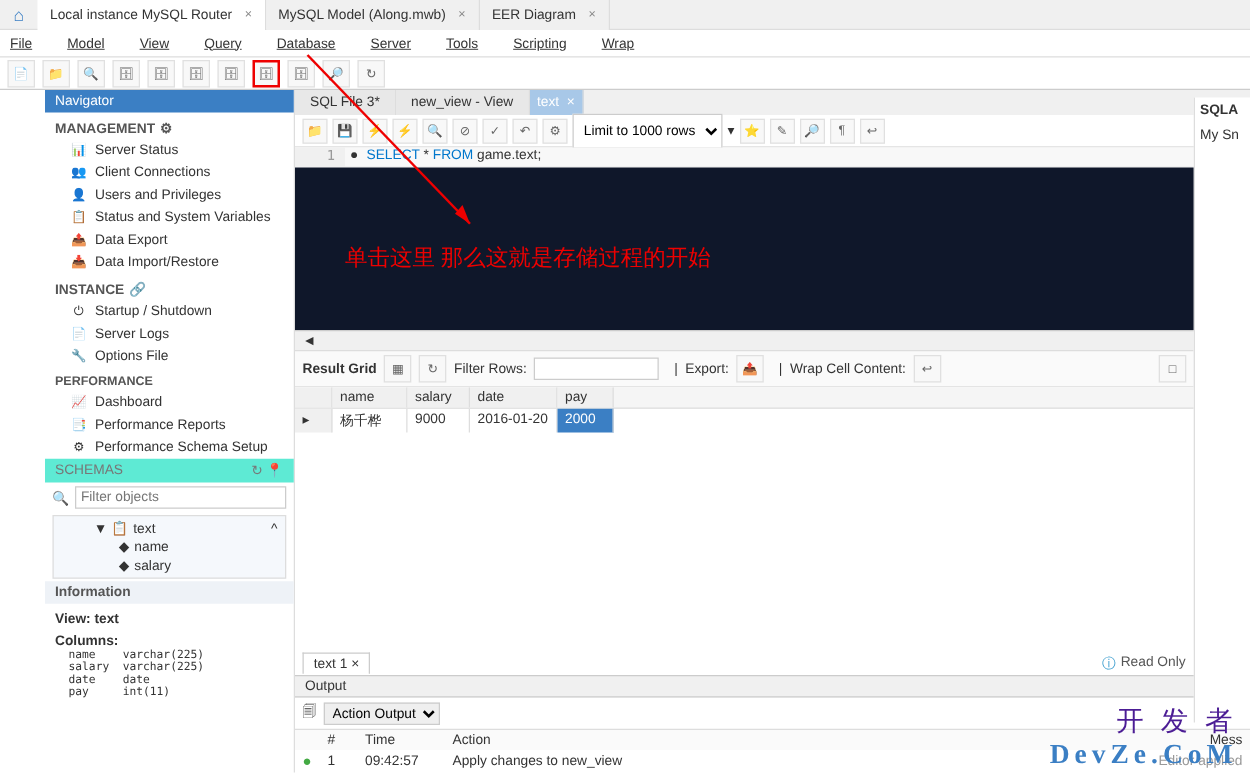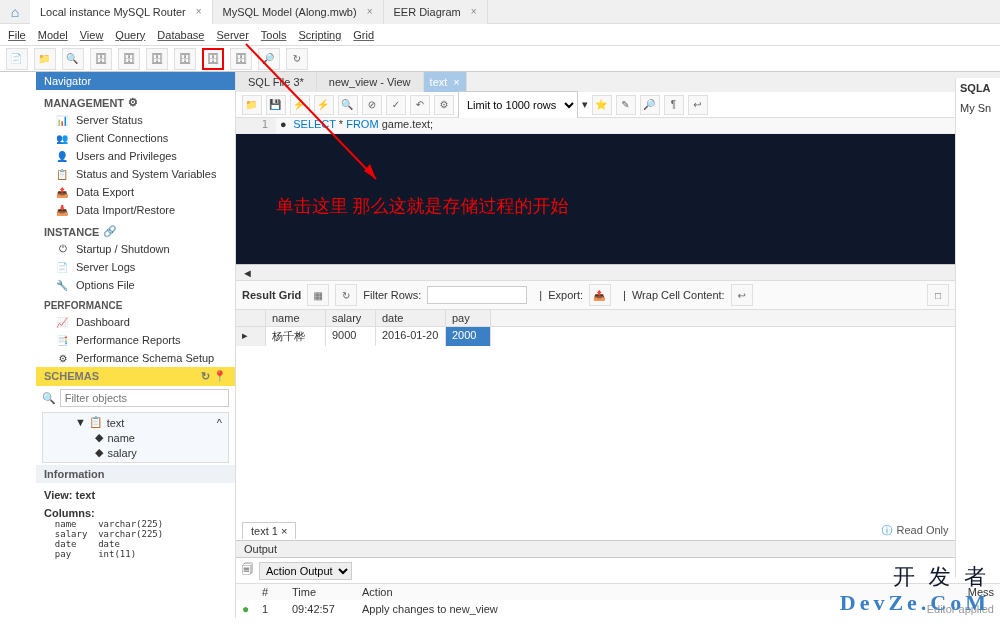--- a/index.html
+++ b/index.html
@@ -2,32 +2,32 @@
 <html><head>
 <meta charset="utf-8">
 <style>
 * { margin: 0; padding: 0; box-sizing: border-box; font-family: Tahoma, Arial, sans-serif; font-size: 11px; }
 body { background: #fff; width: 1000px; height: 624px; overflow: hidden; color: #333; position: relative; }
 .top-tabs { display: flex; align-items: center; height: 24px; background: #f0f0f0; border-bottom: 1px solid #ddd; }
 .home-icon { width: 30px; display: flex; align-items: center; justify-content: center; color: #3b7fc4; font-size: 14px; }
 .top-tab { display: flex; align-items: center; padding: 0 10px; height: 24px; background: #fff; border-right: 1px solid #ddd; gap: 5px; }
 .top-tab.inactive { background: #f0f0f0; }
 .close-x { color: #888; font-size: 10px; padding-left: 5px; cursor: pointer; }
-.menu-bar { display: flex; height: 22px; align-items: center; padding: 0 8px; gap: 12px; font-family: 'Courier New', monospace; border-bottom: 1px solid #ddd; }
+.menu-bar { display: flex; height: 22px; align-items: center; padding: 0 8px; gap: 28px; font-family: 'Courier New', monospace; border-bottom: 1px solid #ddd; }
 .menu-item { text-decoration: underline; text-decoration-color: #666; cursor: pointer; }
 .toolbar { display: flex; height: 26px; align-items: center; padding: 0 6px; gap: 6px; border-bottom: 1px solid #ccc; }
 .tb-btn { width: 22px; height: 22px; display: flex; align-items: center; justify-content: center; background: #f8f8f8; border: 1px solid #e0e0e0; cursor: pointer; font-size: 10px; color: #666; }
 .tb-btn.highlight { border: 2px solid #e00; }
 .main-area { display: flex; height: 546px; position: relative; margin-left: 36px; }
 .sidebar { width: 200px; background: #fff; border-right: 1px solid #ddd; display: flex; flex-direction: column; }
 .nav-header { background: #3b7fc4; color: #fff; padding: 3px 8px; font-size: 11px; }
 .section-hdr { color: #555; font-weight: bold; padding: 6px 8px 2px; font-size: 10px; display: flex; align-items: center; gap: 4px; }
 .nav-item { display: flex; align-items: center; padding: 2px 8px 2px 20px; gap: 6px; cursor: pointer; color: #333; }
 .nav-ico { width: 14px; height: 14px; display: flex; align-items: center; justify-content: center; font-size: 10px; }
-.schemas-bar { display: flex; justify-content: space-between; padding: 3px 8px; background: #fde047; color: #777; font-weight: bold; }
+.schemas-bar { display: flex; justify-content: space-between; padding: 3px 8px; background: #5eead4; color: #777; font-weight: normal; }
 .filter-row { display: flex; align-items: center; padding: 3px 6px; gap: 4px; }
 .filter-input { flex: 1; border: 1px solid #ccc; padding: 1px 4px; height: 18px; }
 .tree { background: #f5f8fc; border: 1px solid #ddd; margin: 2px 6px; padding: 2px; }
 .tree-row { display: flex; align-items: center; padding: 1px 4px; gap: 4px; }
 .tree-child { padding-left: 50px; }
 .info-hdr { background: #eef2f7; padding: 3px 8px; color: #555; font-weight: bold; }
 .info-body { padding: 6px 8px; font-size: 10px; }
 .info-body .cols { font-family: monospace; font-size: 9px; white-space: pre; }
 .content { flex: 1; display: flex; flex-direction: column; position: relative; }
 .sql-tabs { display: flex; height: 20px; background: #f0f0f0; }
@@ -62,21 +62,21 @@
 .read-only { margin-left: auto; display: flex; align-items: center; gap: 4px; color: #555; }
 .output-hdr { background: #f0f0f0; padding: 2px 8px; border-top: 1px solid #ccc; border-bottom: 1px solid #ccc; }
 .output-sel { display: flex; align-items: center; padding: 3px 6px; gap: 6px; }
 .output-sel select { border: 1px solid #ccc; padding: 1px 2px; height: 18px; }
 .output-table { display: flex; border-top: 1px solid #ddd; padding: 2px 6px; background: #fafafa; }
 .output-row { display: flex; padding: 2px 6px; align-items: center; }
 .oc1 { width: 20px; } .oc2 { width: 30px; } .oc3 { width: 70px; } .oc4 { flex: 1; }
 .green-dot { color: #4a4; font-size: 12px; }
 .right-strip { position: absolute; right: 0; top: 78px; width: 45px; height: 500px; background: #fff; border-left: 1px solid #ddd; }
 .watermark { position: absolute; right: 10px; bottom: 8px; font-size: 22px; color: #3b7fc4; font-weight: bold; letter-spacing: 4px; font-family: SimSun, serif; }
-.watermark2 { position: absolute; right: 10px; bottom: 32px; font-size: 22px; color: #0f172a; letter-spacing: 4px; font-family: SimSun, serif; }
+.watermark2 { position: absolute; right: 10px; bottom: 32px; font-size: 22px; color: #4c1d95; letter-spacing: 4px; font-family: SimSun, serif; }
 </style>
 </head>
 <body>
 
 <div class="top-tabs">
   <div class="home-icon">⌂</div>
   <div class="top-tab">
     <span>Local instance MySQL Router</span>
     <span class="close-x">×</span>
   </div>
@@ -92,21 +92,21 @@
 
 <div class="menu-bar">
   <span class="menu-item">File</span>
   <span class="menu-item">Model</span>
   <span class="menu-item">View</span>
   <span class="menu-item">Query</span>
   <span class="menu-item">Database</span>
   <span class="menu-item">Server</span>
   <span class="menu-item">Tools</span>
   <span class="menu-item">Scripting</span>
-  <span class="menu-item">Grid</span>
+  <span class="menu-item">Wrap</span>
 </div>
 
 <div class="toolbar">
   <div class="tb-btn">📄</div>
   <div class="tb-btn">📁</div>
   <div class="tb-btn">🔍</div>
   <div class="tb-btn">🗄</div>
   <div class="tb-btn">🗄</div>
   <div class="tb-btn">🗄</div>
   <div class="tb-btn">🗄</div>

